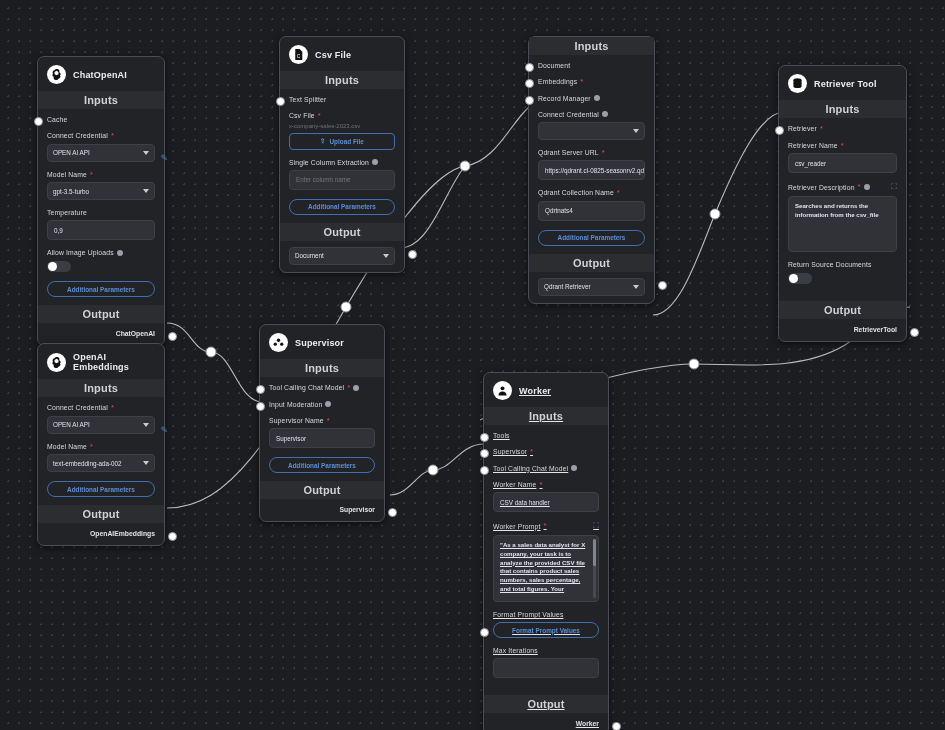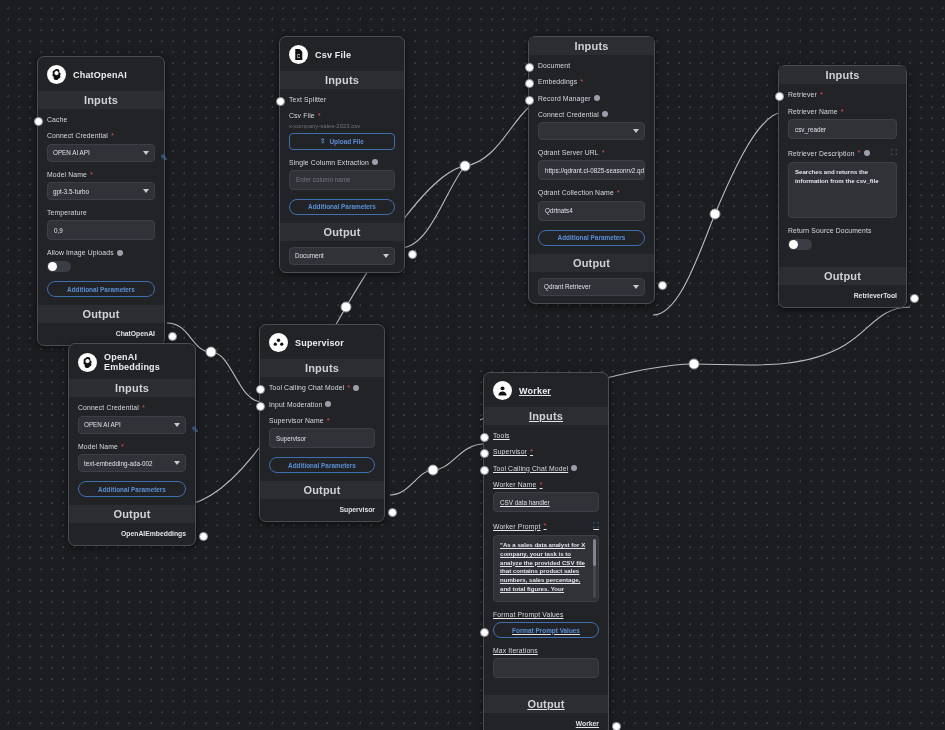--- a/index.html
+++ b/index.html
@@ -332,20 +332,30 @@
   <div class="body" style="padding-top:6px;padding-bottom:7px;position:relative;">
     <div class="selbox" style="margin-top:0;">
       <span>Qdrant Retriever</span>
         <span class="caret"></span>
     </div>
     <div class="port right" style="top:9px;"></div>
   </div>
 </div>
 
 <div class="node" style="left:778px;top:65px;width:127px;">
+  <div class="node-head">
+    <div class="node-avatar">
+      <svg width="13" height="13" viewBox="0 0 24 24" fill="#111">
+          <ellipse cx="12" cy="5.5" rx="7.5" ry="3"></ellipse>
+          <path d="M4.5 5.5v6c0 1.7 3.4 3 7.5 3s7.5-1.3 7.5-3v-6"></path>
+          <path d="M4.5 11.5v6c0 1.7 3.4 3 7.5 3s7.5-1.3 7.5-3v-6"></path>
+        </svg>
+    </div>
+    <div class="node-title">Retriever Tool</div>
+  </div>
   <div class="sect">Inputs</div>
   <div class="body">
     <div class="row">
       <div class="port left" style="top:1px;"></div>
       <div class="lbl">
           <span>Retriever</span>
           <span class="req">*</span>
         </div>
     </div>
     <div class="row">
@@ -379,21 +389,21 @@
         </div>
     </div>
   </div>
   <div class="sect">Output</div>
   <div class="out-row">
     <span class="out-label">RetrieverTool</span>
     <div class="port right" style="top:9px;"></div>
   </div>
 </div>
 
-<div class="node" style="left:37px;top:343px;width:126px;margin-left:31px;">
+<div class="node" style="left:37px;top:343px;width:126px;">
   <div class="node-head">
     <div class="node-avatar">
       <svg width="13" height="13" viewBox="0 0 24 24" fill="#111">
           <path d="M12 2a4 4 0 00-3.6 2.3 4 4 0 00-3 6.1 4 4 0 001.7 5.9A4 4 0 0012 22a4 4 0 003.6-2.3 4 4 0 003-6.1 4 4 0 00-1.7-5.9A4 4 0 0012 2zm0 3.2l3.6 2.1v4.2L12 13.6 8.4 11.5V7.3L12 5.2z"></path>
         </svg>
     </div>
     <div class="node-title">OpenAI Embeddings</div>
   </div>
   <div class="sect">Inputs</div>
   <div class="body">

